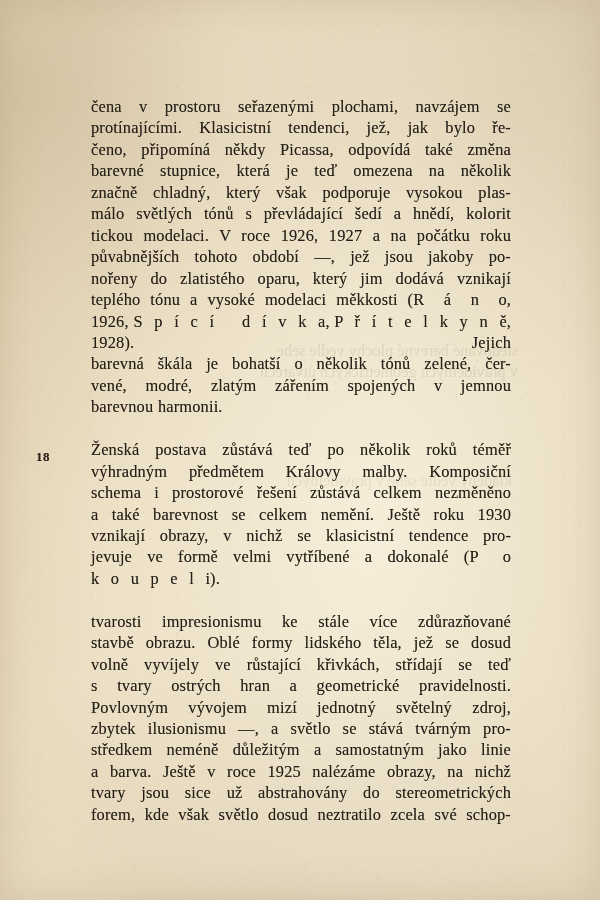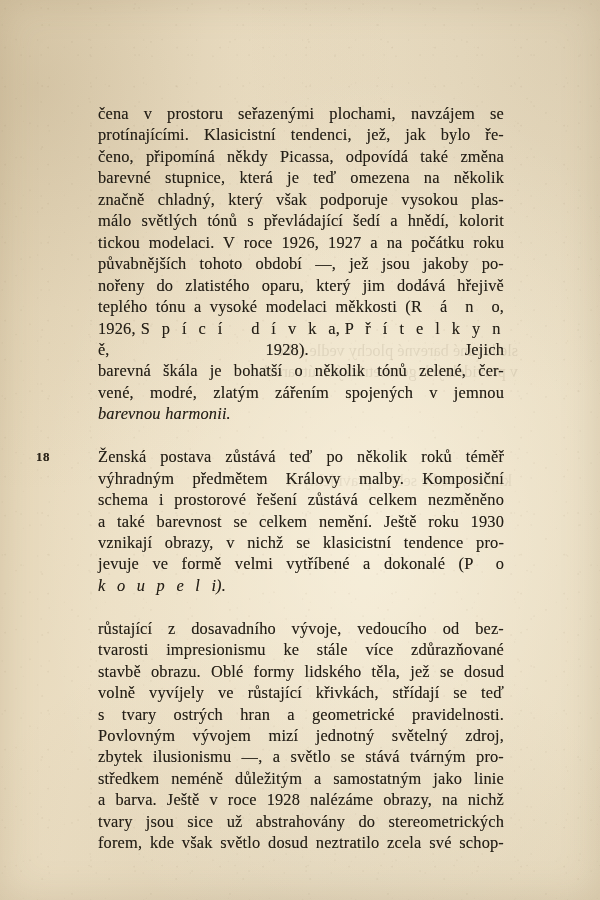--- a/index.html
+++ b/index.html
@@ -83,21 +83,21 @@
   }
 
   .textblock {
     position: absolute;
     left: 83px;
     top: 88px;
     width: 436px;
   }
 
   p.para {
-    margin: 15px;
+    margin: 8px;
     font-size: 16.4px;
     line-height: 21.45px;
     text-align: justify;
     text-align-last: left;
     letter-spacing: 0.01em;
     word-spacing: 0.02em;
     text-shadow: 0 0 0.55px rgba(36,31,23,0.45);
   }
 
   p.para + p.para {
@@ -106,21 +106,20 @@
 
   
   .jline {
     display: block;
     text-align: justify;
     text-align-last: justify;
     white-space: pre-wrap;
   }
   .jline.last {
     text-align-last: left;
-    font-style: italic;
   }
 
   
   .sperr {
     letter-spacing: 0.30em;
     margin-right: -0.30em;
   }
   .sperr-tight {
     letter-spacing: 0.22em;
     margin-right: -0.22em;
@@ -165,48 +164,47 @@
 
     <p class="para">
       <span class="jline">čena v prostoru seřazenými plochami, navzájem se</span>
       <span class="jline">protínajícími. Klasicistní tendenci, jež, jak bylo ře-</span>
       <span class="jline">čeno, připomíná někdy Picassa, odpovídá také změna</span>
       <span class="jline">barevné stupnice, která je teď omezena na několik</span>
       <span class="jline">značně chladný, který však podporuje vysokou plas-</span>
       <span class="jline">málo světlých tónů s převládající šedí a hnědí, kolorit</span>
       <span class="jline">tickou modelaci. V roce 1926, 1927 a na počátku roku</span>
       <span class="jline">půvabnějších tohoto období —, jež jsou jakoby po-</span>
-      <span class="jline">nořeny do zlatistého oparu, který jim dodává hřejivě</span>
+      <span class="jline">nořeny do zlatistého oparu, který jim dodává vznikají</span>
       <span class="jline"><span>teplého tónu a vysoké modelaci měkkosti (</span><span class="sperr">R á n o</span><span>,</span></span>
       <span class="jline"><span>1926, </span><span class="sperr-tight">S p í c í   d í v k a</span><span>, </span><span class="sperr-tight">P ř í t e l k y n ě</span><span>, 1928). Jejich</span></span>
       <span class="jline">barevná škála je bohatší o několik tónů zelené, čer-</span>
       <span class="jline">vené, modré, zlatým zářením spojených v jemnou</span>
       <span class="jline last">barevnou harmonii.</span>
     </p>
 
     <p class="para">
       <span class="jline">Ženská postava zůstává teď po několik roků téměř</span>
       <span class="jline">výhradným předmětem Královy malby. Komposiční</span>
       <span class="jline">schema i prostorové řešení zůstává celkem nezměněno</span>
       <span class="jline">a také barevnost se celkem nemění. Ještě roku 1930</span>
       <span class="jline">vznikají obrazy, v nichž se klasicistní tendence pro-</span>
       <span class="jline"><span>jevuje ve formě velmi vytříbené a dokonalé (</span><span class="sperr">P o</span></span>
       <span class="jline last"><span class="sperr-tight">k o u p e l i</span><span>).</span></span>
     </p>
 
     <p class="para">
-      <span class="jline">růstající z dosavadního vývoje, vedoucího od bez-</span>
       <span class="jline">tvarosti impresionismu ke stále více zdůrazňované</span>
       <span class="jline">stavbě obrazu. Oblé formy lidského těla, jež se dosud</span>
       <span class="jline">volně vyvíjely ve růstající křivkách, střídají se teď</span>
       <span class="jline">s tvary ostrých hran a geometrické pravidelnosti.</span>
       <span class="jline">Povlovným vývojem mizí jednotný světelný zdroj,</span>
       <span class="jline">zbytek ilusionismu —, a světlo se stává tvárným pro-</span>
       <span class="jline">středkem neméně důležitým a samostatným jako linie</span>
-      <span class="jline">a barva. Ještě v roce 1928 nalézáme obrazy, na nichž</span>
+      <span class="jline">a barva. Ještě v roce 1925 nalézáme obrazy, na nichž</span>
       <span class="jline">tvary jsou sice už abstrahovány do stereometrických</span>
       <span class="jline">forem, kde však světlo dosud neztratilo zcela své schop-</span>
 
     </p>
 
   </div>
 
   <div class="grain"></div>
   <div class="inkblur"></div>
 </div>

